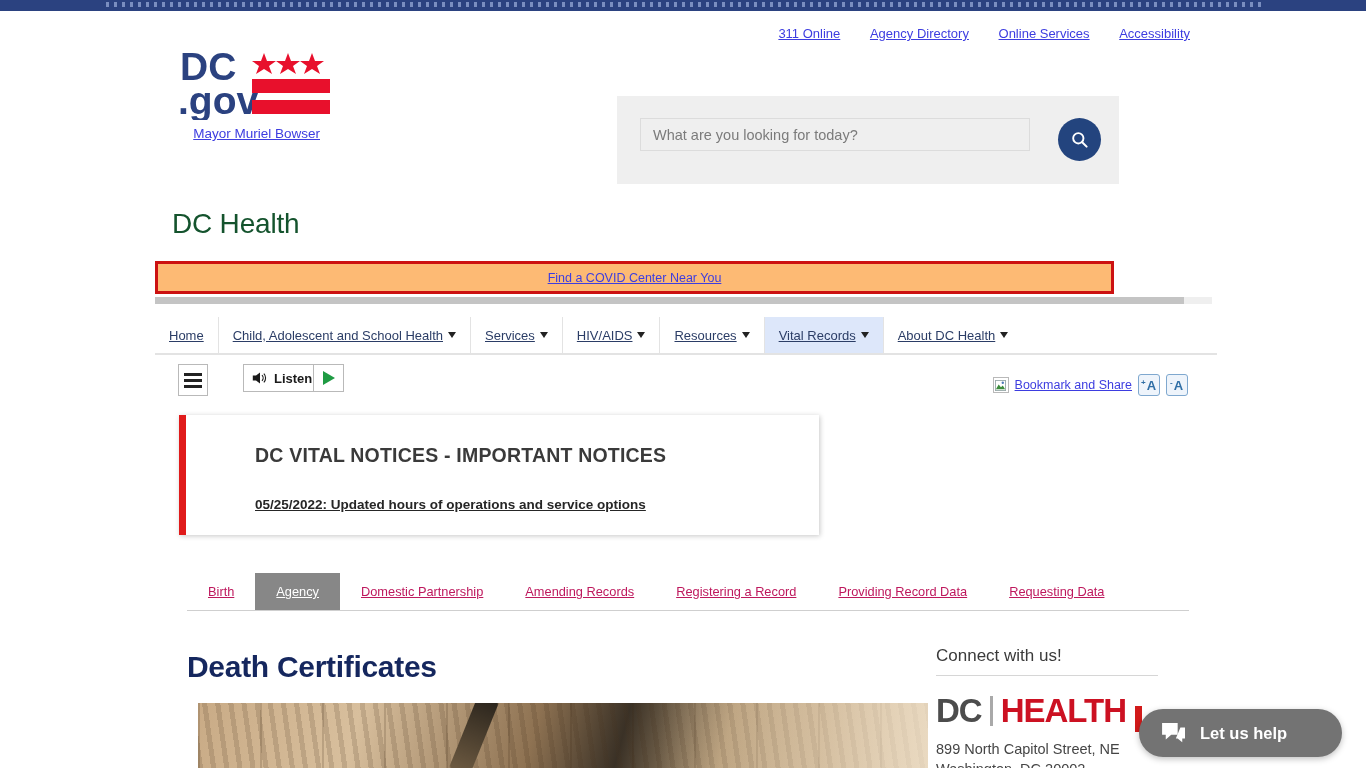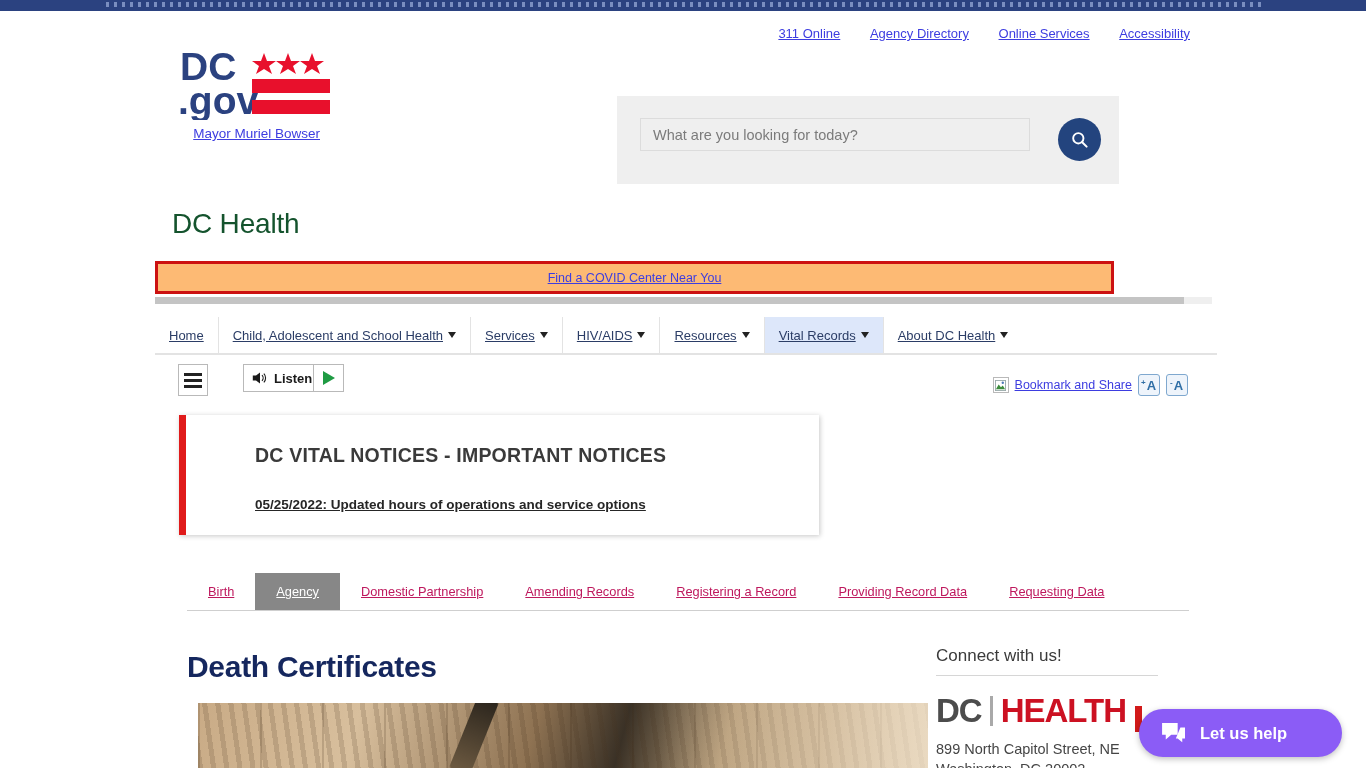--- a/index.html
+++ b/index.html
@@ -264,21 +264,21 @@
   }
   .dc-health-logo .health { font-size: 33px; color: #cc1122; }
   .rail-addr {
     margin-top: 9px; font-size: 14.5px; color: #454545; line-height: 20px;
   }
 
   
   .chat-widget {
     position: absolute; left: 1139px; top: 709px;
     width: 203px; height: 48px; border-radius: 24px;
-    background: #8b5cf6;
+    background: #737373;
     display: flex; align-items: center; gap: 13px;
     padding-left: 22px; cursor: pointer;
     box-shadow: 0 2px 6px rgba(0,0,0,0.25);
   }
   .chat-widget .lbl {
     color: #fff; font-size: 16.5px; font-weight: bold;
   }
   .red-stub {
     position: absolute; left: 1135px; top: 706px;
     width: 7px; height: 26px; background: #d21a1a;

